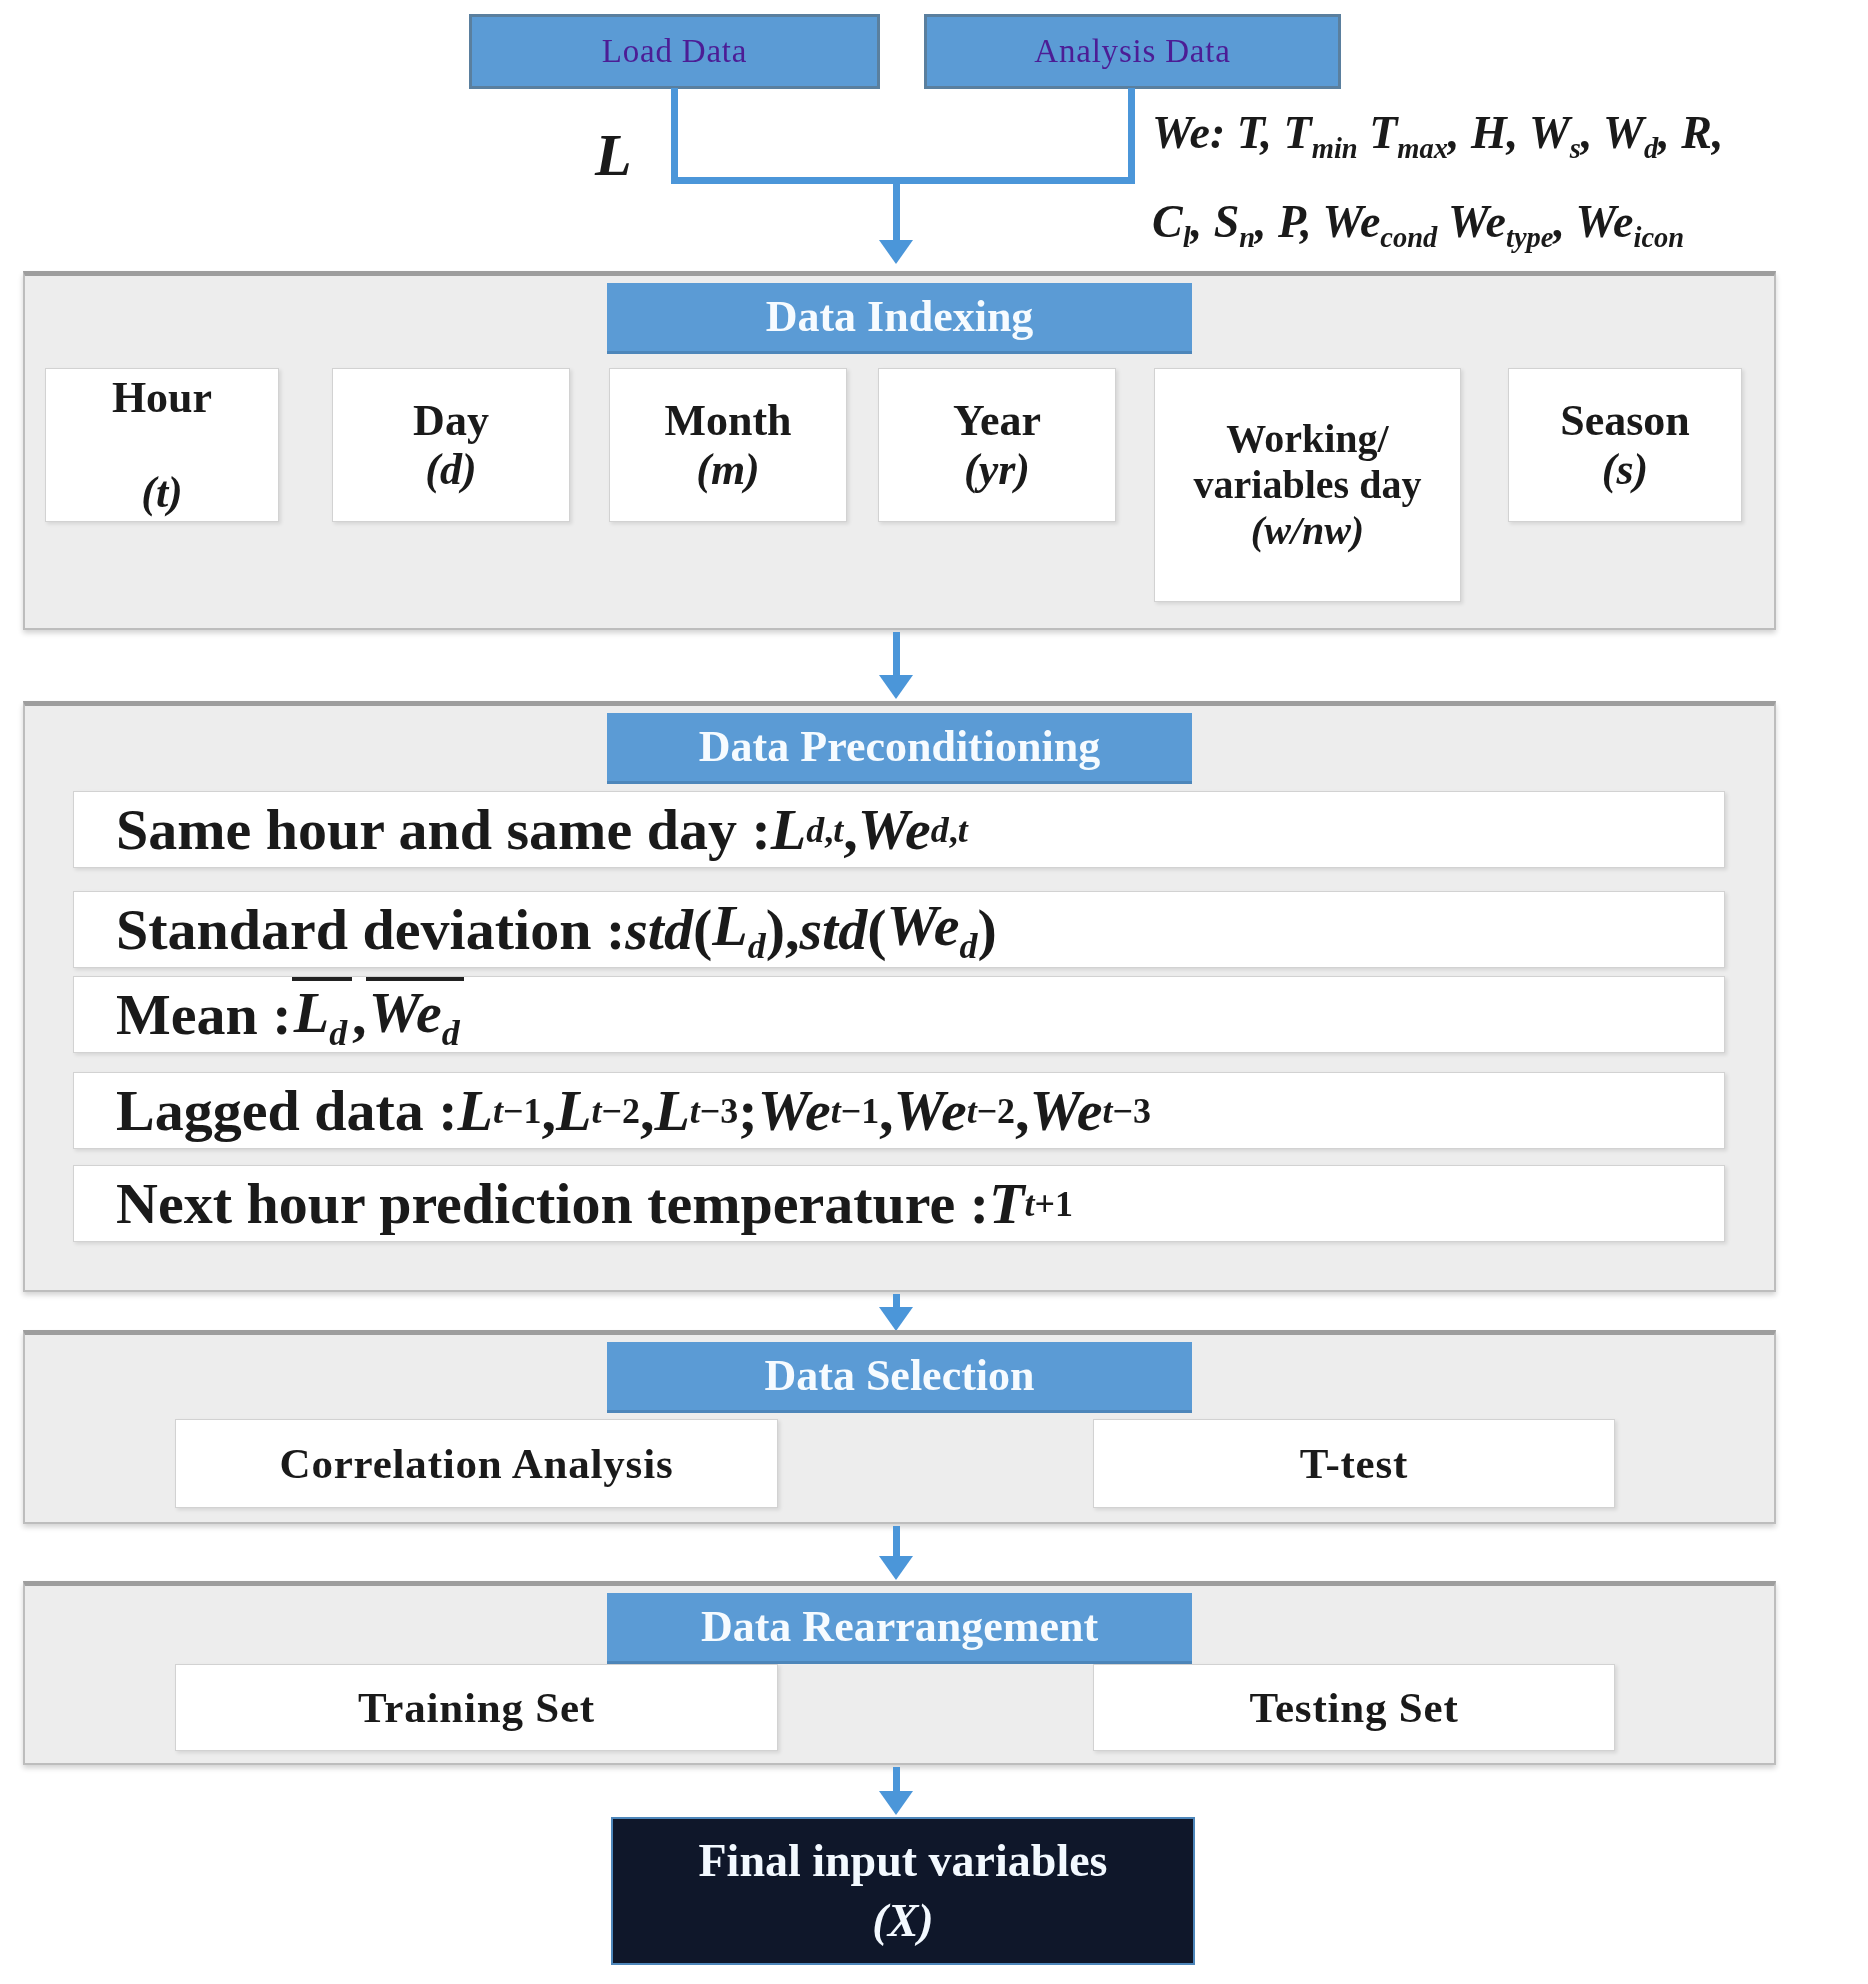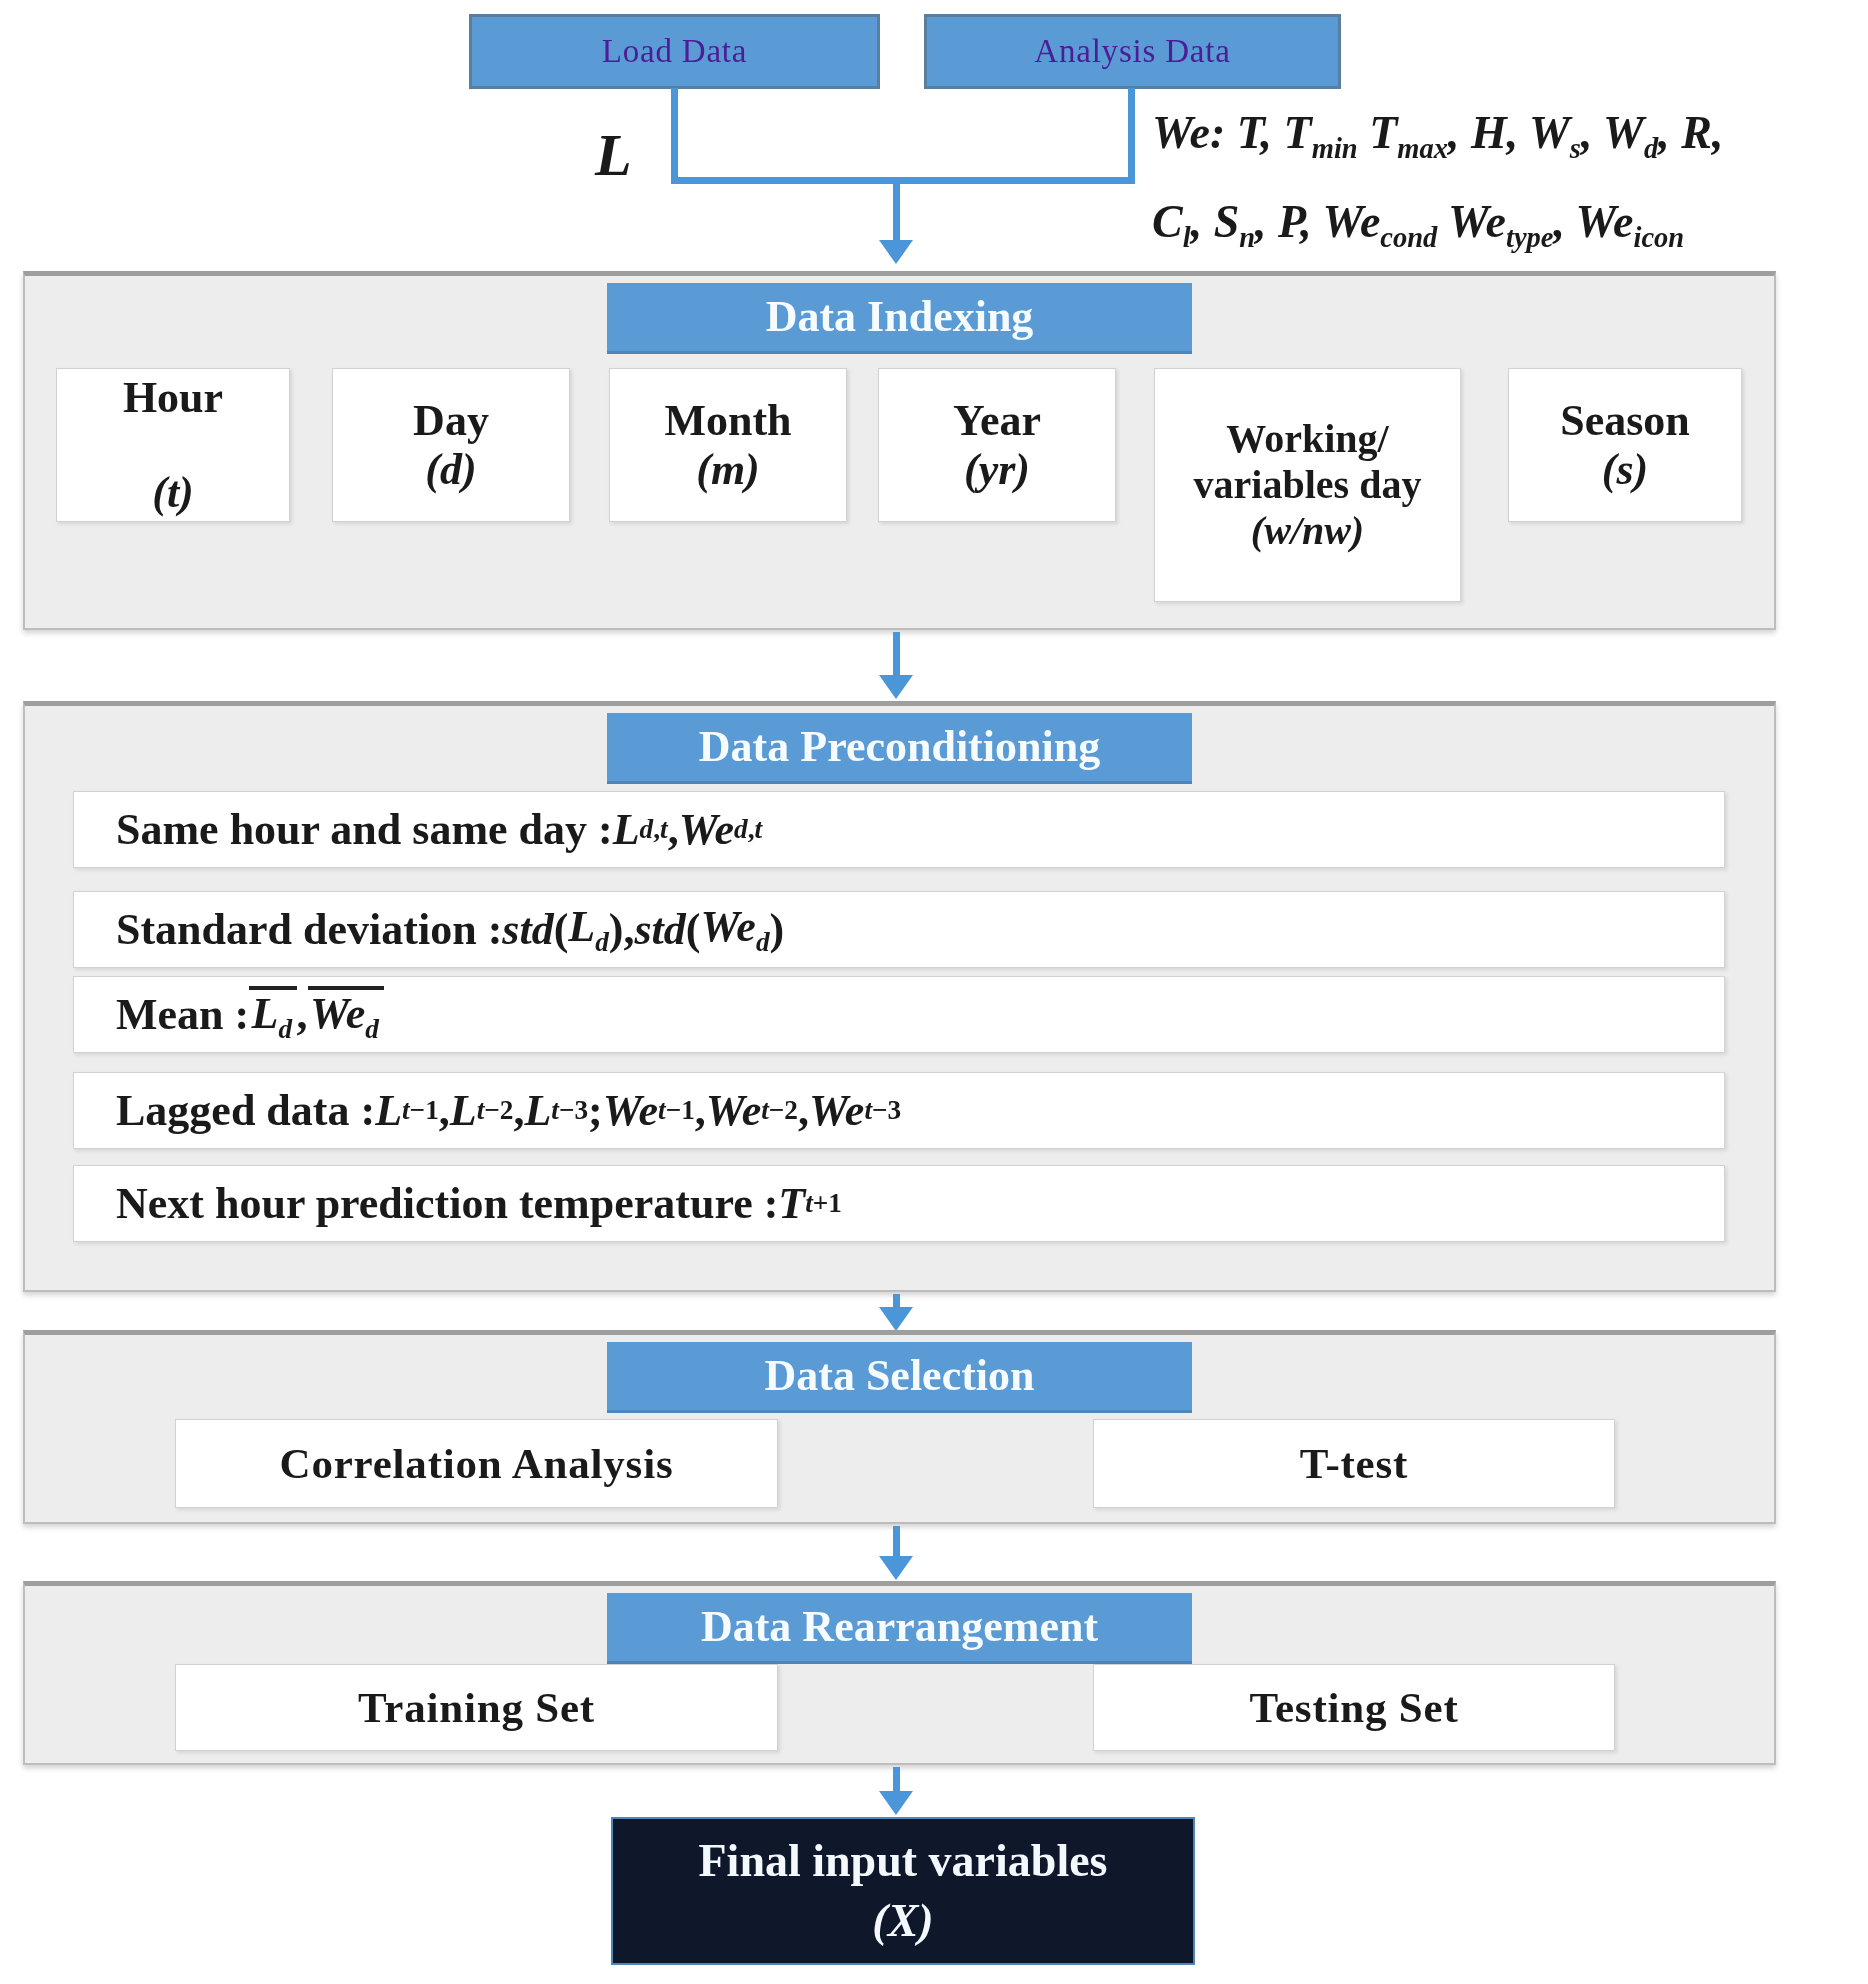--- a/index.html
+++ b/index.html
@@ -58,21 +58,21 @@
   }
   .idx-box{
     display:flex;flex-direction:column;align-items:center;justify-content:center;
     text-align:center;font-size:44px;font-weight:700;line-height:49px;
     padding:4.6px 7.7px;
   }
   .idx-symbol{font-weight:600;font-style:italic;font-size:44px;}
   .prow{
     display:flex;align-items:center;
     padding-left:42px;
-    font-size:44px;font-weight:600;
+    font-size:58px;font-weight:600;
     white-space:nowrap;
   }
   .prow sub{font-size:0.62em;font-weight:600;}
   .ovl{display:inline-block;border-top:4.6px solid #222;padding:1.5px 4.6px 0 2.3px;line-height:1.05;}
   .sel-box{
     display:flex;align-items:center;justify-content:center;
     font-size:43px;font-weight:700;letter-spacing:0.8px;
   }
   .final-box{
     position:absolute;left:611px;top:1817px;width:584px;height:148px;
@@ -96,21 +96,21 @@
   <div class="line" style="left:671px;top:177px;width:464px;height:7px;"></div>
   <div class="arrow-stem" style="left:893px;top:182px;height:60px;"></div>
   <div class="arrow-head" style="left:879px;top:240px;"></div>
 
   <div class="annot" style="left:595px;top:119px;font-size:60px;">L</div>
   <div class="annot" style="left:1152px;top:96px;"><i>We: T, T<sub>min</sub> T<sub>max</sub>, H, W<sub>s</sub>, W<sub>d</sub>, R,<br>C<sub>l</sub>, S<sub>n</sub>, P, We<sub>cond</sub> We<sub>type</sub>, We<sub>icon</sub></i></div>
 
   <section class="panel" style="top:271px;height:359px;">
     <div class="tab">Data Indexing</div>
 
-    <div class="white-box idx-box" style="left:31px;top:92px;width:234px;height:154px;gap:46px;">
+    <div class="white-box idx-box" style="left:20px;top:92px;width:234px;height:154px;gap:46px;">
       <span>Hour</span>
       <span class="idx-symbol">(t)</span>
     </div>
     <div class="white-box idx-box" style="left:307px;top:92px;width:238px;height:154px;">
       <span>Day</span>
       <span class="idx-symbol">(d)</span>
     </div>
     <div class="white-box idx-box" style="left:584px;top:92px;width:238px;height:154px;">
       <span>Month</span>
       <span class="idx-symbol">(m)</span>

